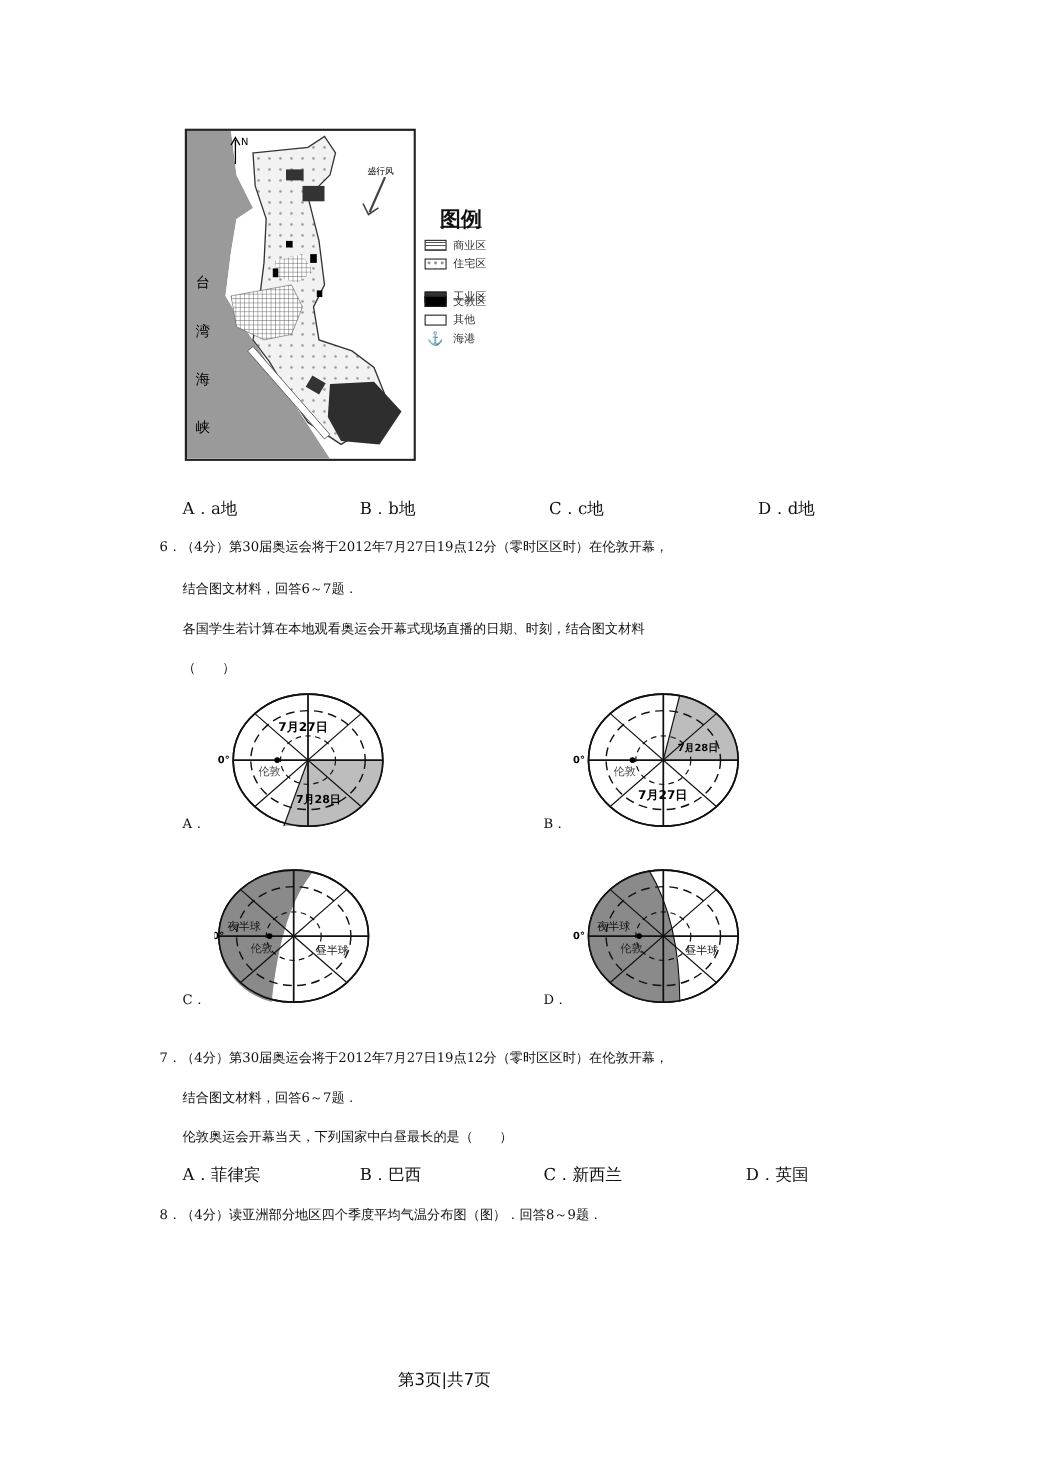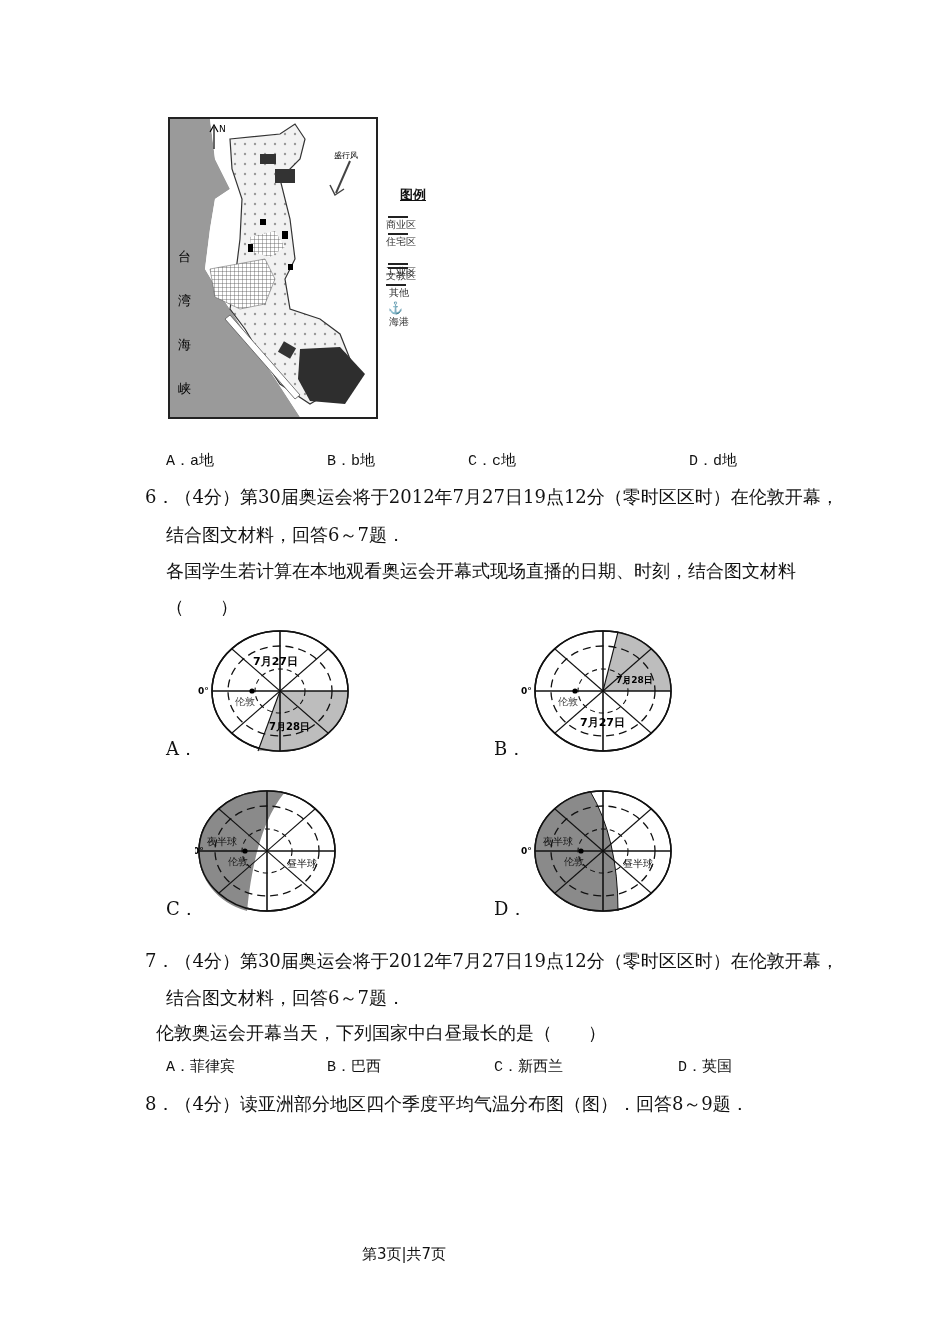--- a/index.html
+++ b/index.html
@@ -1,23 +1,23 @@
 <!DOCTYPE html>
 <html><head>
 <meta charset="utf-8">
 <style>
   html,body{margin:0;padding:0;background:#fff;}
   body{width:950px;height:1344px;position:relative;overflow:hidden;font-family:"DejaVu Serif","Liberation Serif",serif;color:#111;}
   .abs{position:absolute;}
-  .txt{font-size:18px;line-height:20px;white-space:nowrap;}
+  .txt{font-size:12px;line-height:20px;white-space:nowrap;}
   .map-box{left:168px;top:117px;width:206px;height:298px;border:2px solid #222;background:#fff;overflow:hidden;}
-  .legend-title{left:400px;top:186px;font-size:13px;font-weight:bold;font-family:"DejaVu Sans",sans-serif;text-decoration:underline;}
-  .legend-row{left:386px;height:14px;display:flex;align-items:center;font-size:10px;font-family:"DejaVu Serif",serif;color:#333;flex-direction:column;}
+  .legend-title{left:400px;top:186px;font-size:19px;font-weight:bold;font-family:"DejaVu Sans",sans-serif;text-decoration:underline;}
+  .legend-row{left:386px;height:14px;display:flex;align-items:center;font-size:10px;font-family:"DejaVu Serif",serif;color:#333;}
   .legend-swatch{width:20px;height:10px;border:1px solid #222;margin-right:6px;box-sizing:border-box;}
-  .opt{font-size:15px;font-family:Liberation Mono, monospace;}
+  .opt{font-size:15px;}
   .footer{left:0;width:808px;top:1245px;text-align:center;font-size:15px;font-family:"DejaVu Sans",sans-serif;}
   svg text{font-family:"DejaVu Sans",sans-serif;}
 </style>
 </head>
 <body>
 
 <div class="abs map-box">
   <svg width="206" height="298" viewBox="0 0 206 298">
     <defs>
       <pattern id="grid" width="4" height="4" patternUnits="userSpaceOnUse">
@@ -87,21 +87,21 @@
   <span class="legend-swatch" style="background:#fff;"></span>
   <span>其他</span>
 </div>
 <div class="abs legend-row" style="top:301px">
   <span style="width:20px;margin-right:6px;text-align:center;font-size:12px;">⚓</span>
   <span>海港</span>
 </div>
 
 <div class="abs txt opt" style="left:166px;top:452px">A．a地</div>
 <div class="abs txt opt" style="left:327px;top:452px">B．b地</div>
-<div class="abs txt opt" style="left:468px;top:452px">C．c地</div>
+<div class="abs txt opt" style="left:499px;top:452px">C．c地</div>
 <div class="abs txt opt" style="left:689px;top:452px">D．d地</div>
 
 <div class="abs txt" style="left:145px;top:487px">6．（4分）第30届奥运会将于2012年7月27日19点12分（零时区区时）在伦敦开幕，</div>
 <div class="abs txt" style="left:166px;top:525px">结合图文材料，回答6～7题．</div>
 <div class="abs txt" style="left:166px;top:561px">各国学生若计算在本地观看奥运会开幕式现场直播的日期、时刻，结合图文材料</div>
 <div class="abs txt" style="left:166px;top:597px">（　　）</div>
 
 <div class="abs" style="left:195px;top:628px;width:160px;height:125px">
   <svg width="160" height="125" viewBox="0 0 160 125">
     <ellipse cx="85" cy="63" rx="68" ry="60" fill="#fff" stroke="#111" stroke-width="1.5"></ellipse>
@@ -180,21 +180,21 @@
     <text x="3" y="66" font-size="9" font-weight="bold">0°</text>
     <text x="46" y="77" font-size="10" fill="#222">伦敦</text>
     <text x="25" y="57" font-size="10" fill="#111">夜半球</text>
     <text x="105" y="79" font-size="10" fill="#111">昼半球</text>
   </svg>
 </div>
 <div class="abs txt" style="left:494px;top:899px">D．</div>
 
 <div class="abs txt" style="left:145px;top:951px">7．（4分）第30届奥运会将于2012年7月27日19点12分（零时区区时）在伦敦开幕，</div>
 <div class="abs txt" style="left:166px;top:988px">结合图文材料，回答6～7题．</div>
-<div class="abs txt" style="left:156px;top:1023px">伦敦奥运会开幕当天，下列国家中白昼最长的是（　　）</div>
+<div class="abs txt" style="left:166px;top:1023px">伦敦奥运会开幕当天，下列国家中白昼最长的是（　　）</div>
 <div class="abs txt opt" style="left:166px;top:1058px">A．菲律宾</div>
 <div class="abs txt opt" style="left:327px;top:1058px">B．巴西</div>
 <div class="abs txt opt" style="left:494px;top:1058px">C．新西兰</div>
 <div class="abs txt opt" style="left:678px;top:1058px">D．英国</div>
 
 <div class="abs txt" style="left:145px;top:1094px">8．（4分）读亚洲部分地区四个季度平均气温分布图（图）．回答8～9题．</div>
 
 <div class="abs footer">第3页|共7页</div>
 
 </body></html>

